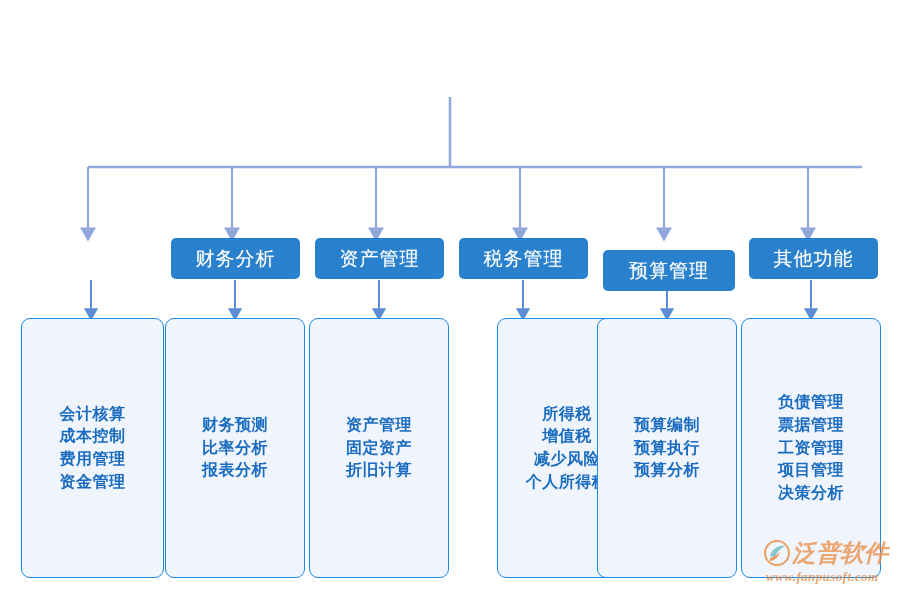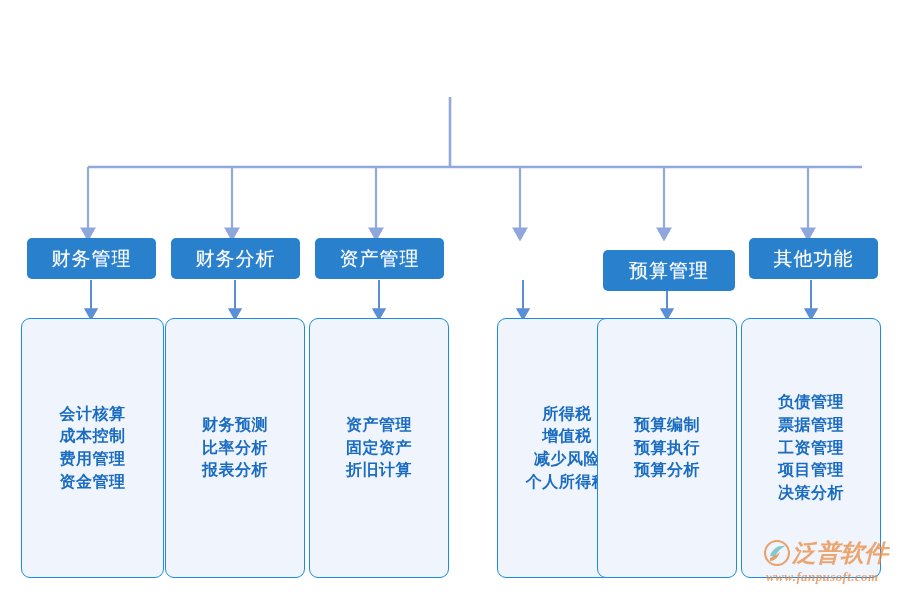--- a/index.html
+++ b/index.html
@@ -169,28 +169,28 @@
 
     <path d="M91,280 L91,314" stroke="#5a8fd8" stroke-width="2" fill="none" marker-end="url(#arrowDown)"></path>
     <path d="M235,280 L235,314" stroke="#5a8fd8" stroke-width="2" fill="none" marker-end="url(#arrowDown)"></path>
     <path d="M379,280 L379,314" stroke="#5a8fd8" stroke-width="2" fill="none" marker-end="url(#arrowDown)"></path>
     <path d="M523,280 L523,314" stroke="#5a8fd8" stroke-width="2" fill="none" marker-end="url(#arrowDown)"></path>
     <path d="M667,280 L667,314" stroke="#5a8fd8" stroke-width="2" fill="none" marker-end="url(#arrowDown)"></path>
     <path d="M811,280 L811,314" stroke="#5a8fd8" stroke-width="2" fill="none" marker-end="url(#arrowDown)"></path>
   </svg>
 
 
-  <div class="cat-box" style="left:27px;  width:129px;">
-    <span class="cat-label">财务管理</span>
-  </div>
   <div class="cat-box" style="left:171px; width:129px;">
     <span class="cat-label">财务分析</span>
   </div>
   <div class="cat-box" style="left:315px; width:129px;">
     <span class="cat-label">资产管理</span>
+  </div>
+  <div class="cat-box" style="left:459px; width:129px;">
+    <span class="cat-label">税务管理</span>
   </div>
   <div class="cat-box" style="left:603px; width:132px;margin-top:12px;">
     <span class="cat-label">预算管理</span>
   </div>
   <div class="cat-box" style="left:749px; width:129px;">
     <span class="cat-label">其他功能</span>
   </div>
 
   <div class="item-box" style="left:21px;  width:143px;">
     <span class="item-line">会计核算</span>

